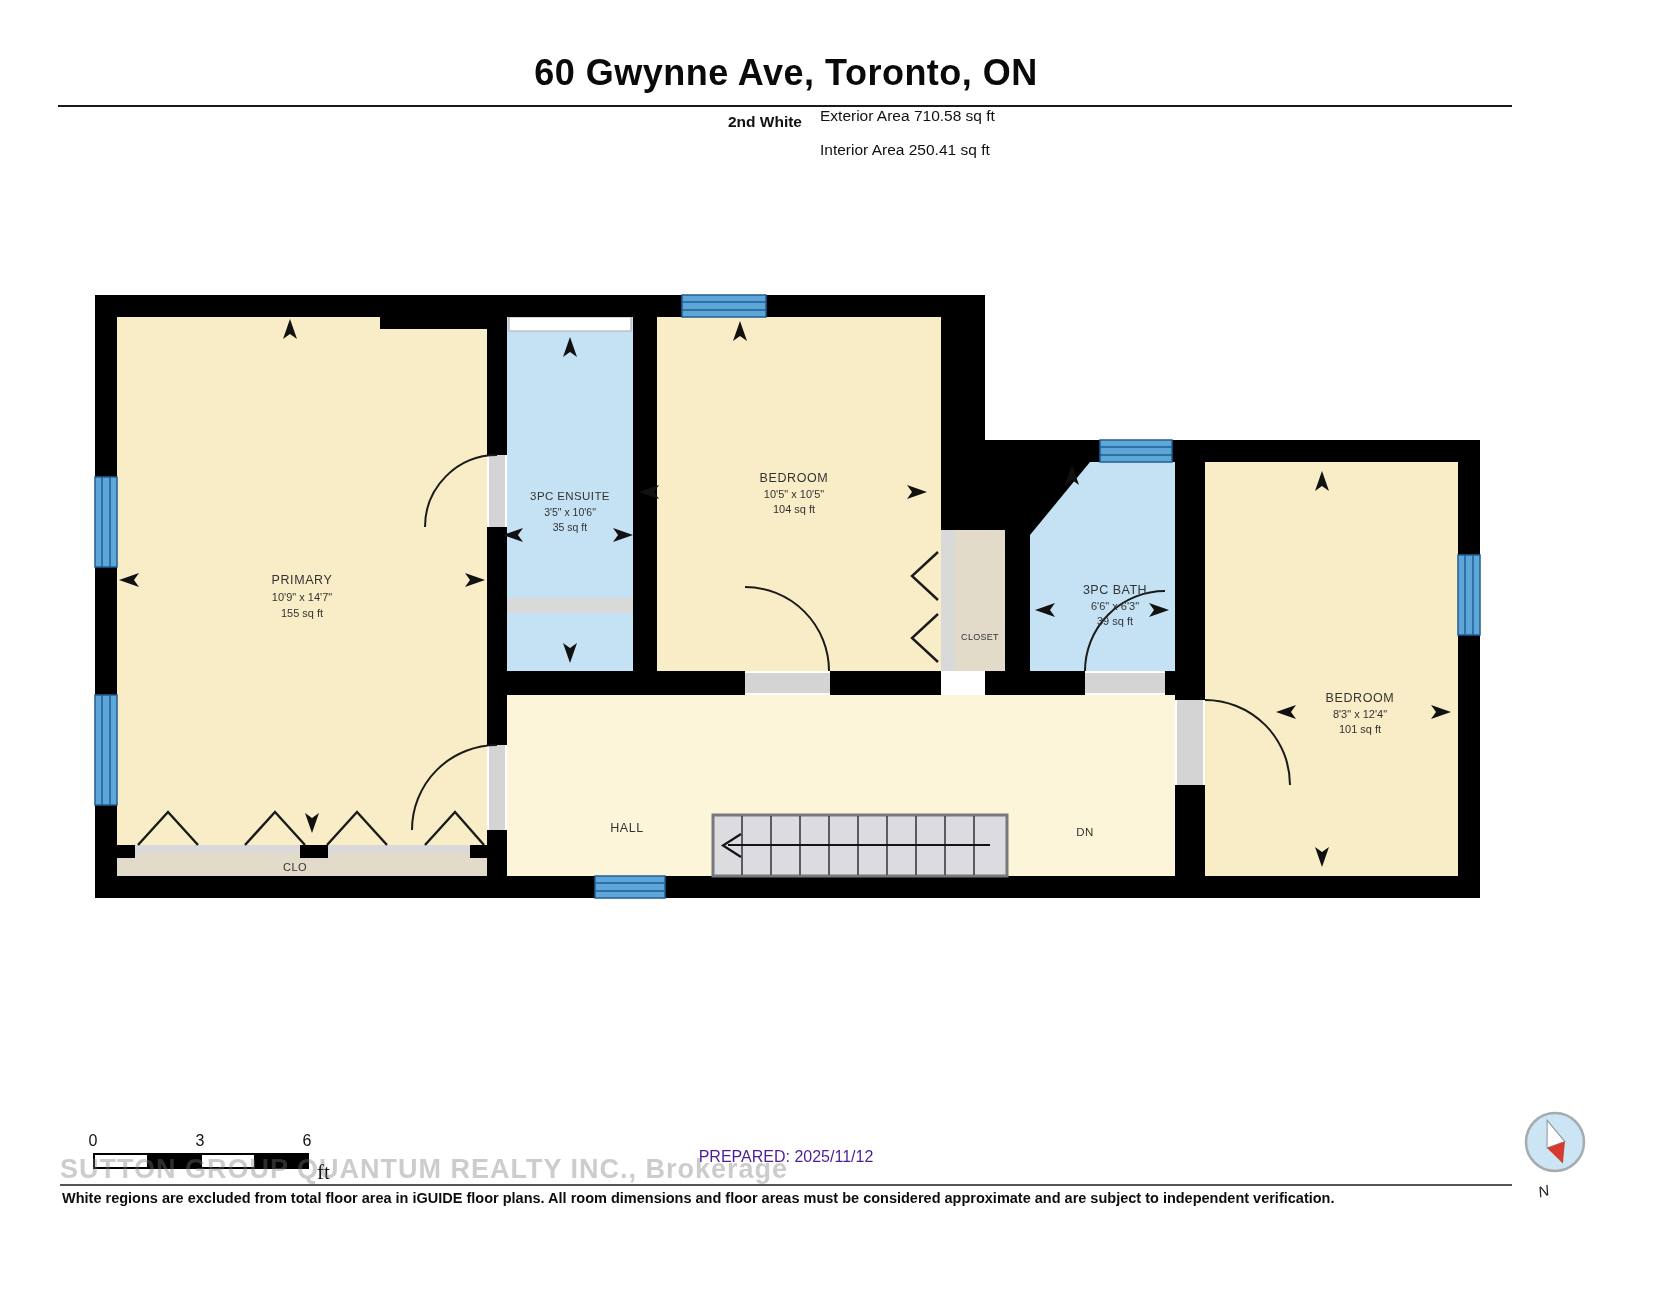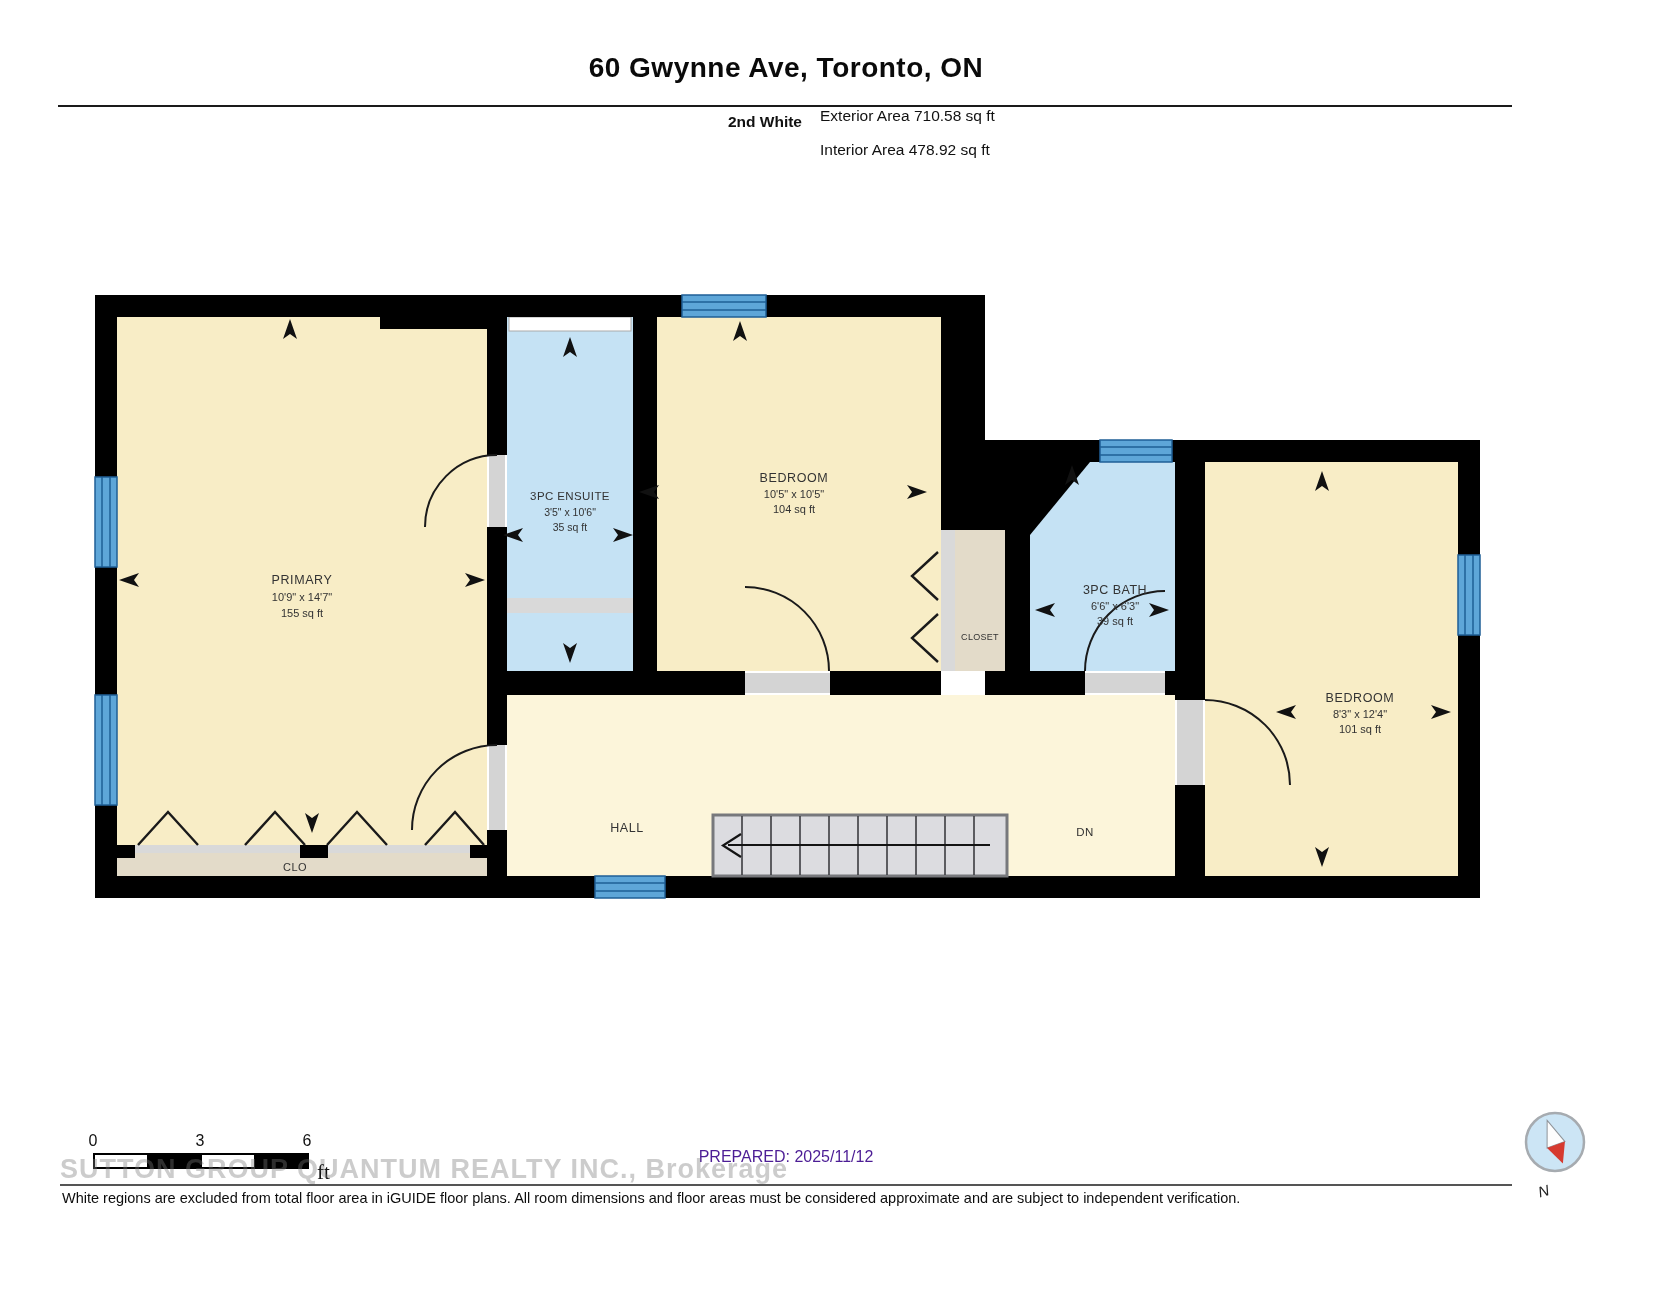--- a/index.html
+++ b/index.html
@@ -1,50 +1,50 @@
 <!DOCTYPE html>
 <html><head>
 <meta charset="utf-8">
 <style>
   html,body{margin:0;padding:0;background:#ffffff;}
   .page{position:relative;width:1680px;height:1298px;background:#fff;overflow:hidden;
         font-family:"Liberation Sans","DejaVu Sans",sans-serif;color:#111;}
   .abs{position:absolute;}
-  .title{top:52px;left:60px;width:1452px;text-align:center;font-size:28px;font-weight:bold;letter-spacing:0.5px;color:#0a0a0a;}
+  .title{top:52px;left:60px;width:1452px;text-align:center;font-size:36px;font-weight:bold;letter-spacing:0.5px;color:#0a0a0a;}
   .title-rule{top:105px;left:58px;width:1454px;height:2px;background:#1a1a1a;}
   .floor-label{top:113px;left:560px;width:242px;text-align:right;font-size:15.5px;font-weight:bold;}
   .area-line1{top:107px;left:820px;font-size:15.5px;}
   .area-line2{top:141px;left:820px;font-size:15.5px;}
   .plan-svg{top:0;left:0;}
   .scalebar{left:93px;top:1132px;width:360px;height:48px;}
   .scalebar .tick{position:absolute;top:0;width:30px;text-align:center;font-size:16px;color:#111;}
   .tick0{left:-15px;} .tick3{left:92px;} .tick6{left:199px;}
   .bar{position:absolute;top:21px;left:0;width:212px;height:12px;border:2px solid #000;display:flex;}
   .bar .seg{height:100%;}
   .seg-w{width:53px;background:#fff;border-right:2px solid #000;}
   .seg-b{width:53px;background:#000;border-right:2px solid #000;}
   .seg-w2{width:53px;background:#fff;border-right:2px solid #000;}
   .seg-b2{width:53px;background:#000;}
   .unit{position:absolute;left:224px;top:28px;font-size:21px;font-family:Liberation Serif, serif;}
   .prepared{top:1148px;left:60px;width:1452px;text-align:center;font-size:16px;font-weight:500;color:#4c1d95;}
   .watermark{top:1154px;left:60px;width:1452px;text-align:left;font-size:27px;font-weight:bold;
              letter-spacing:1px;color:rgba(120,120,120,0.38);white-space:nowrap;z-index:1;}
   .bottom-rule{top:1184px;left:60px;width:1452px;height:1.5px;background:#555;z-index:2;}
-  .disclaimer{top:1190px;left:62px;width:1540px;font-size:14.5px;font-weight:normal;color:#0d0d0d;z-index:3;}
+  .disclaimer{top:1190px;left:62px;width:1540px;font-size:14.5px;font-weight:bold;color:#0d0d0d;z-index:3;}
 </style>
 </head>
 <body>
 
 <div class="page">
 
   <div class="abs title">60 Gwynne Ave, Toronto, ON</div>
   <div class="abs title-rule"></div>
   <div class="abs floor-label">2nd White</div>
   <div class="abs area-line1">Exterior Area 710.58 sq ft</div>
-  <div class="abs area-line2">Interior Area 478.92 sq ft</div>
+  <div class="abs area-line2">Interior Area 250.41 sq ft</div>
 
   <svg class="abs plan-svg" width="1680" height="1298" viewBox="0 0 1680 1298" xmlns="http://www.w3.org/2000/svg">
 
     <g>
       <rect x="117" y="317" width="370" height="528" fill="#F8EDC6"></rect>
       <rect x="117" y="845" width="370" height="8" fill="#d9d9d9"></rect>
       <rect x="117" y="853" width="370" height="23" fill="#E3DBC9"></rect>
       <rect x="507" y="317" width="126" height="281" fill="#C5E2F4"></rect>
       <rect x="509" y="317" width="122" height="14" fill="#ffffff" stroke="#aaaaaa" stroke-width="1"></rect>
       <rect x="507" y="598" width="126" height="15" fill="#d9d9d9"></rect>

